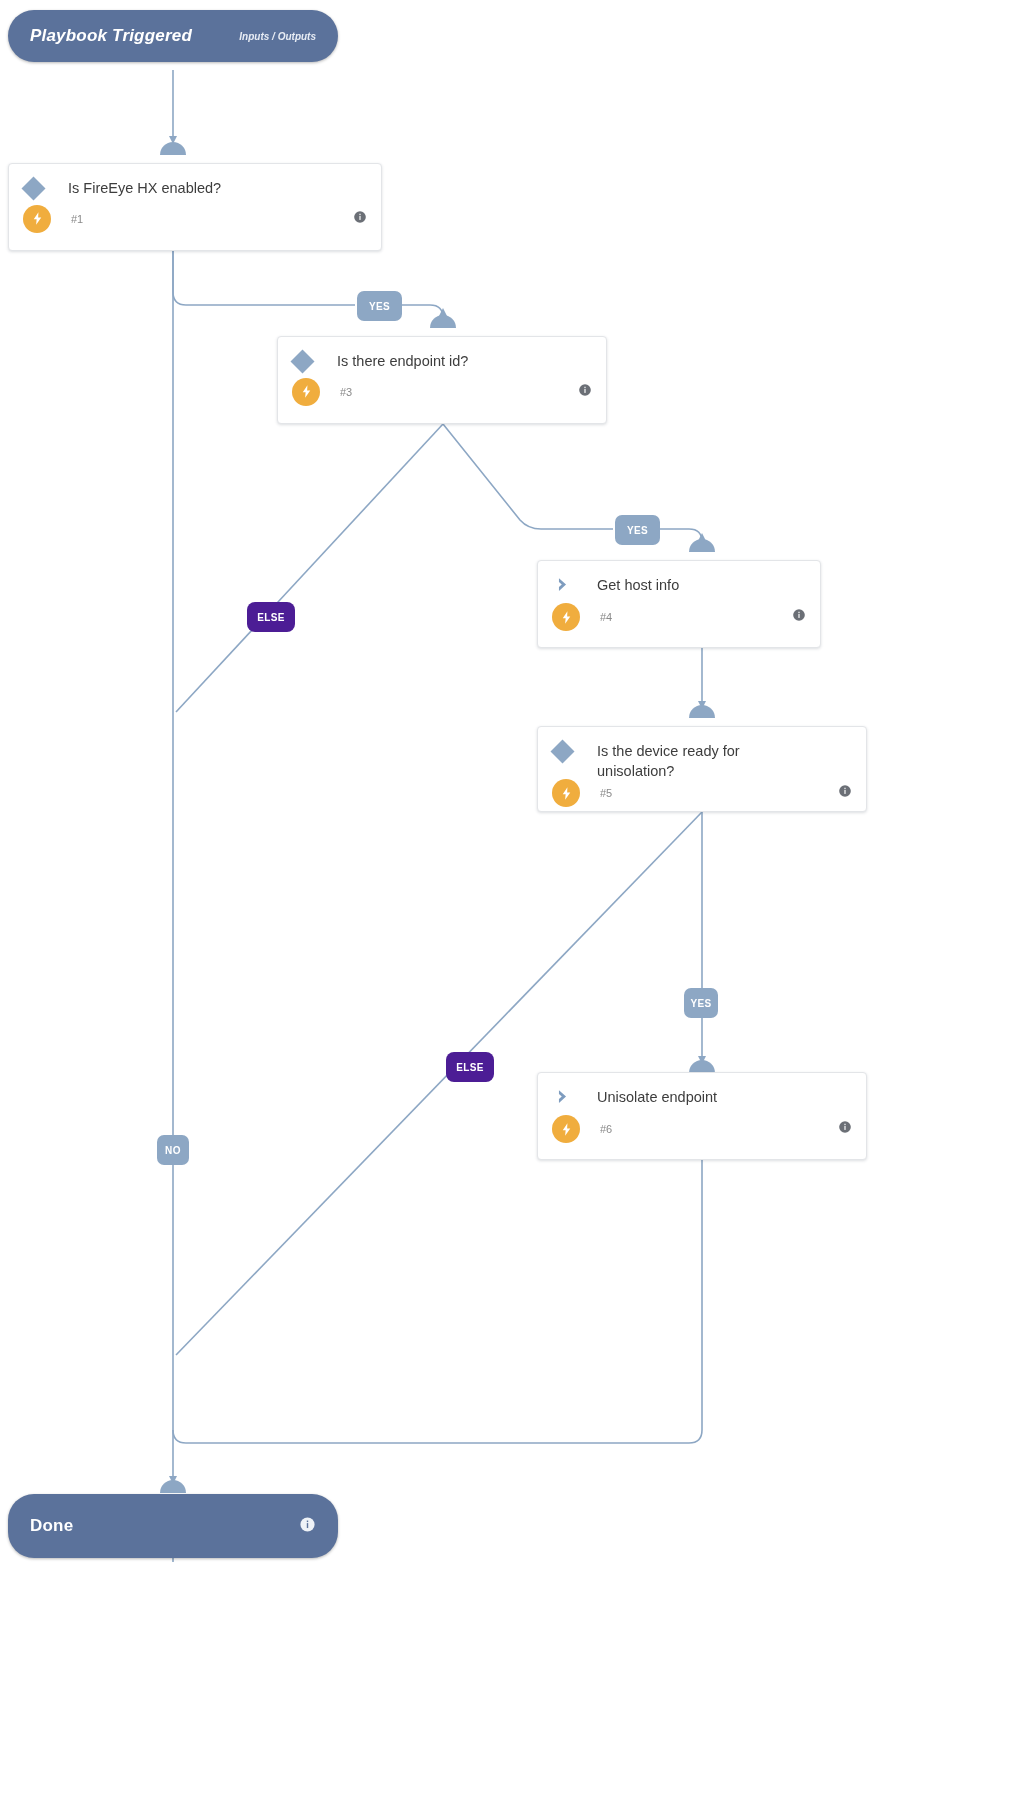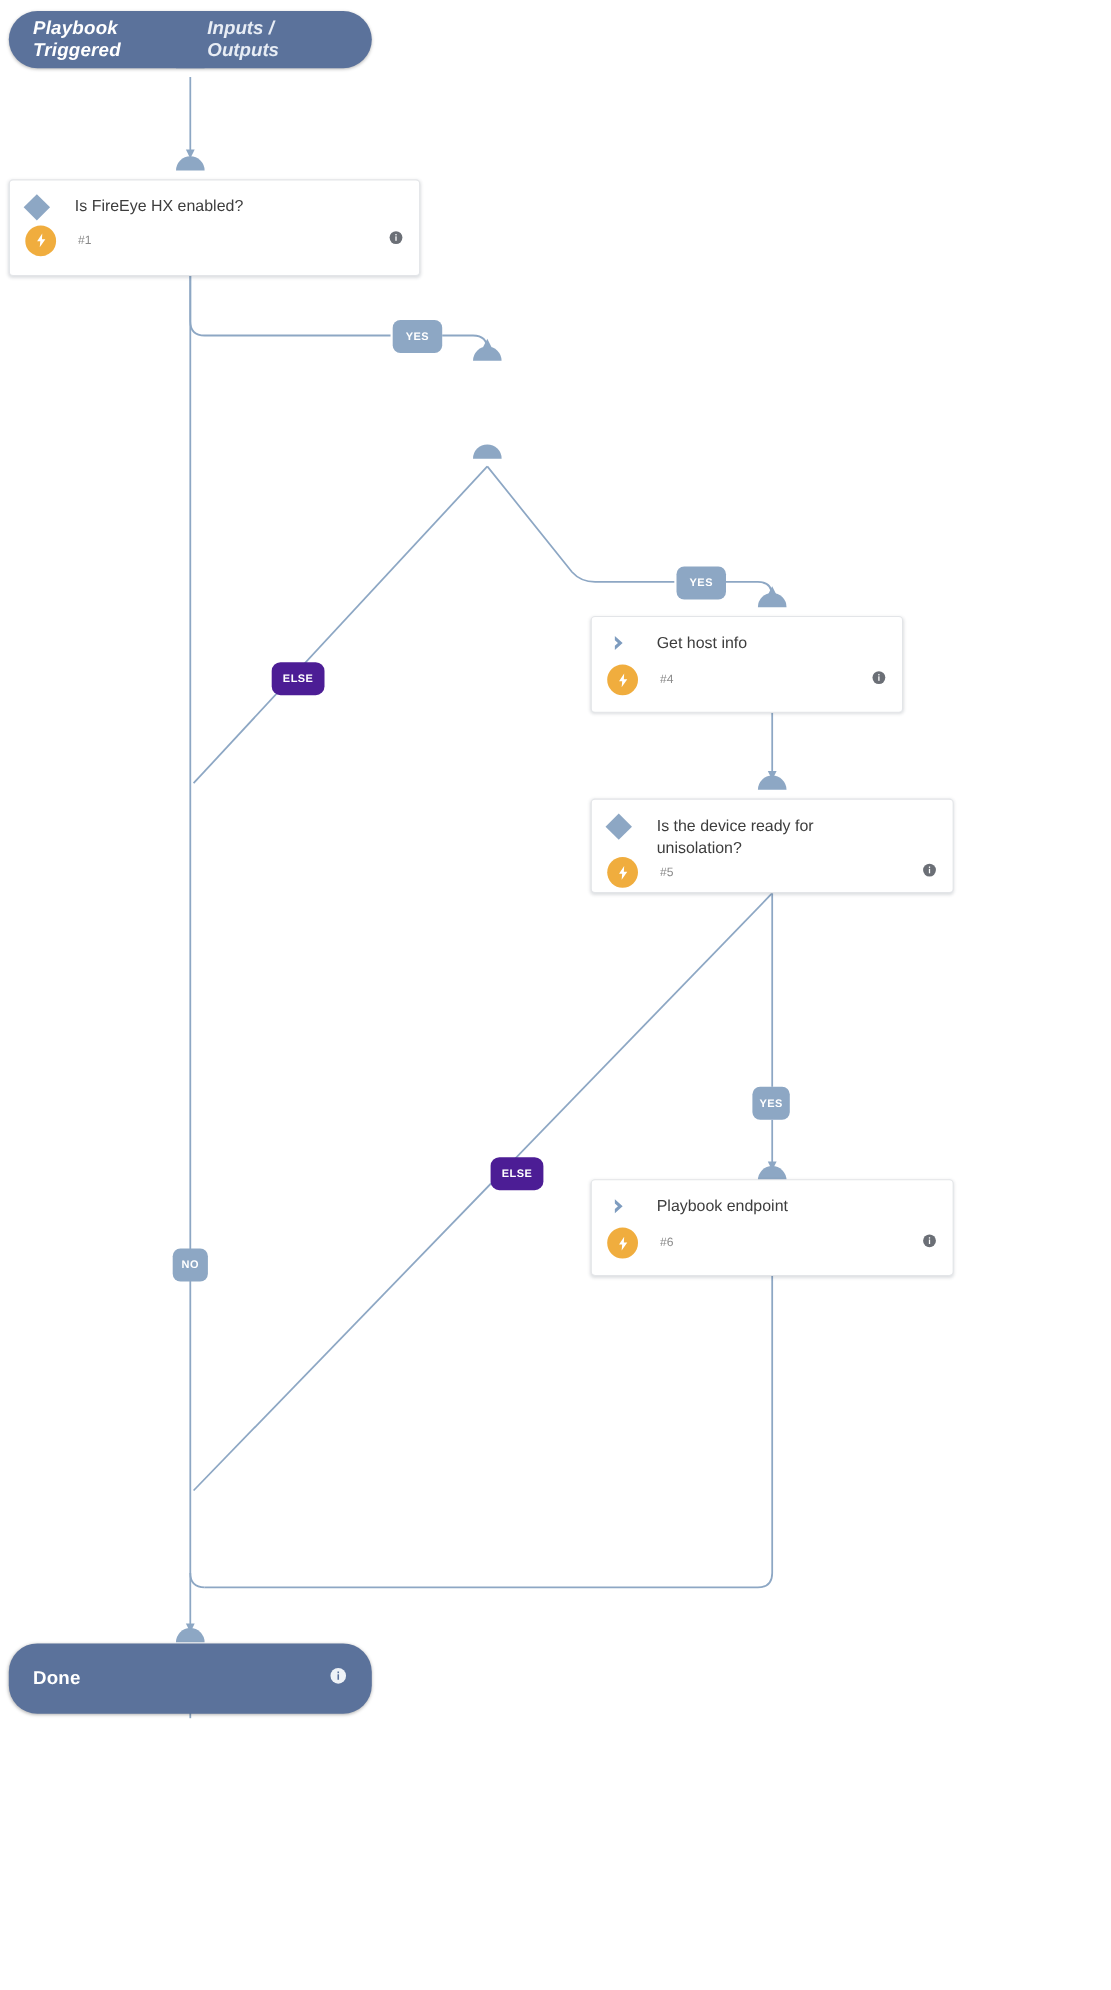--- a/index.html
+++ b/index.html
@@ -19,21 +19,21 @@
     border-radius:26px;
     box-shadow:0 1px 3px rgba(0,0,0,0.28);
     display:flex;align-items:center;
     box-sizing:border-box;
     padding:0 22px;
   }
   .pill .pill-title{
     color:#ffffff;font-size:17px;font-weight:bold;letter-spacing:.2px;
   }
   .pill .pill-sub{
-    margin-left:auto;color:#e8edf5;font-size:17px;font-weight:bold;
+    margin-left:auto;color:#e8edf5;font-size:10px;font-weight:bold;
   }
   .pill .info-round{margin-left:auto;}
 
   
   .card{
     position:absolute;
     background:#ffffff;
     border:1px solid #e3e5e8;
     border-radius:4px;
     box-shadow:0 1px 3px rgba(40,50,70,0.16);
@@ -174,20 +174,41 @@
       <span class="info-i">
         <svg width="14" height="14" viewBox="0 0 24 24" aria-hidden="true">
           <circle cx="12" cy="12" r="10" fill="#6b6f76"></circle>
           <rect x="11" y="10" width="2" height="7" fill="#ffffff"></rect>
           <rect x="11" y="6.4" width="2" height="2.2" fill="#ffffff"></rect>
         </svg>
       </span>
     </div>
   </div>
 
+  <div class="card" style="left:277px;top:336px;width:330px;height:88px;">
+    <div class="card-top">
+      <span class="ic-diamond"></span>
+      <span class="card-title">Is there endpoint id?</span>
+    </div>
+    <div class="card-bottom">
+      <span class="bolt">
+        <svg width="15" height="15" viewBox="0 0 24 24" aria-hidden="true">
+          <path d="M13.5 2 L6 13.2 h4.6 L9.8 22 L18 10.4 h-5 z" fill="#ffffff"></path>
+        </svg>
+      </span>
+      <span class="node-num">#3</span>
+      <span class="info-i">
+        <svg width="14" height="14" viewBox="0 0 24 24" aria-hidden="true">
+          <circle cx="12" cy="12" r="10" fill="#6b6f76"></circle>
+          <rect x="11" y="10" width="2" height="7" fill="#ffffff"></rect>
+          <rect x="11" y="6.4" width="2" height="2.2" fill="#ffffff"></rect>
+        </svg>
+      </span>
+    </div>
+  </div>
 
   <div class="card" style="left:537px;top:560px;width:284px;height:88px;">
     <div class="card-top">
       <span class="ic-chevron">
         <svg width="17" height="17" viewBox="0 0 24 24" aria-hidden="true">
           <path d="M7 3 L17 12 L7 21 L7 15.5 L11 12 L7 8.5 z" fill="#7e9cbf"></path>
         </svg>
       </span>
       <span class="card-title">Get host info</span>
     </div>
@@ -230,21 +251,21 @@
     </div>
   </div>
 
   <div class="card" style="left:537px;top:1072px;width:330px;height:88px;">
     <div class="card-top">
       <span class="ic-chevron">
         <svg width="17" height="17" viewBox="0 0 24 24" aria-hidden="true">
           <path d="M7 3 L17 12 L7 21 L7 15.5 L11 12 L7 8.5 z" fill="#7e9cbf"></path>
         </svg>
       </span>
-      <span class="card-title">Playbook endpoint</span>
+      <span class="card-title">Unisolate endpoint</span>
     </div>
     <div class="card-bottom">
       <span class="bolt">
         <svg width="15" height="15" viewBox="0 0 24 24" aria-hidden="true">
           <path d="M13.5 2 L6 13.2 h4.6 L9.8 22 L18 10.4 h-5 z" fill="#ffffff"></path>
         </svg>
       </span>
       <span class="node-num">#6</span>
       <span class="info-i">
         <svg width="14" height="14" viewBox="0 0 24 24" aria-hidden="true">

